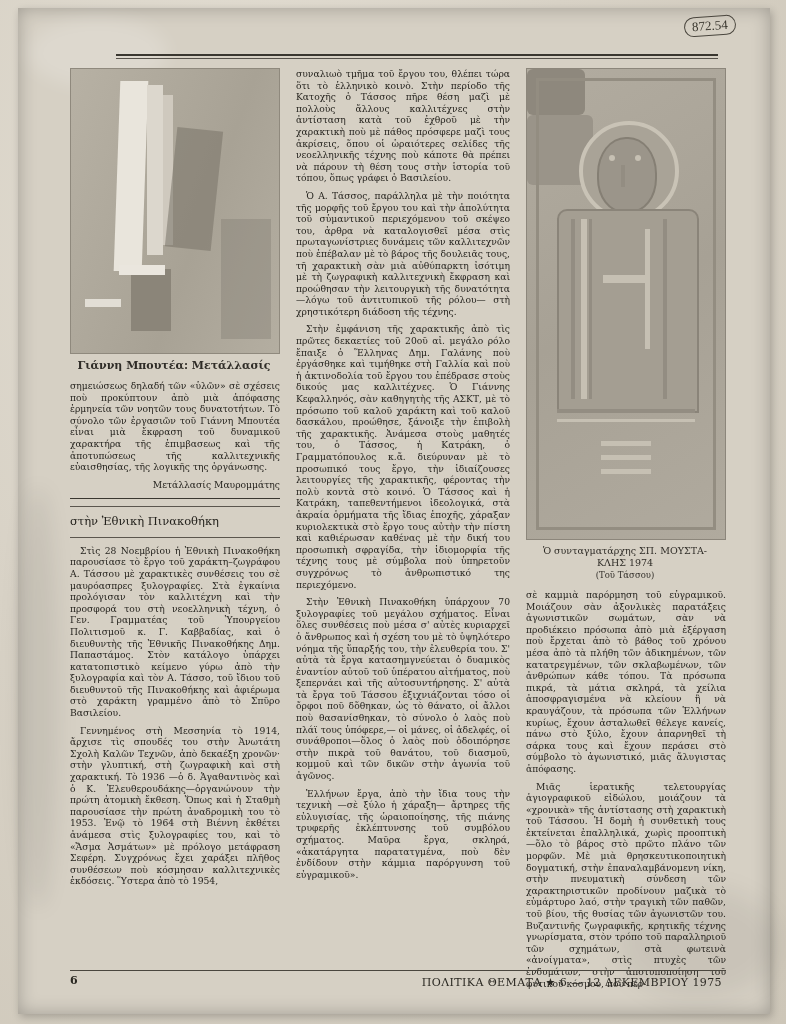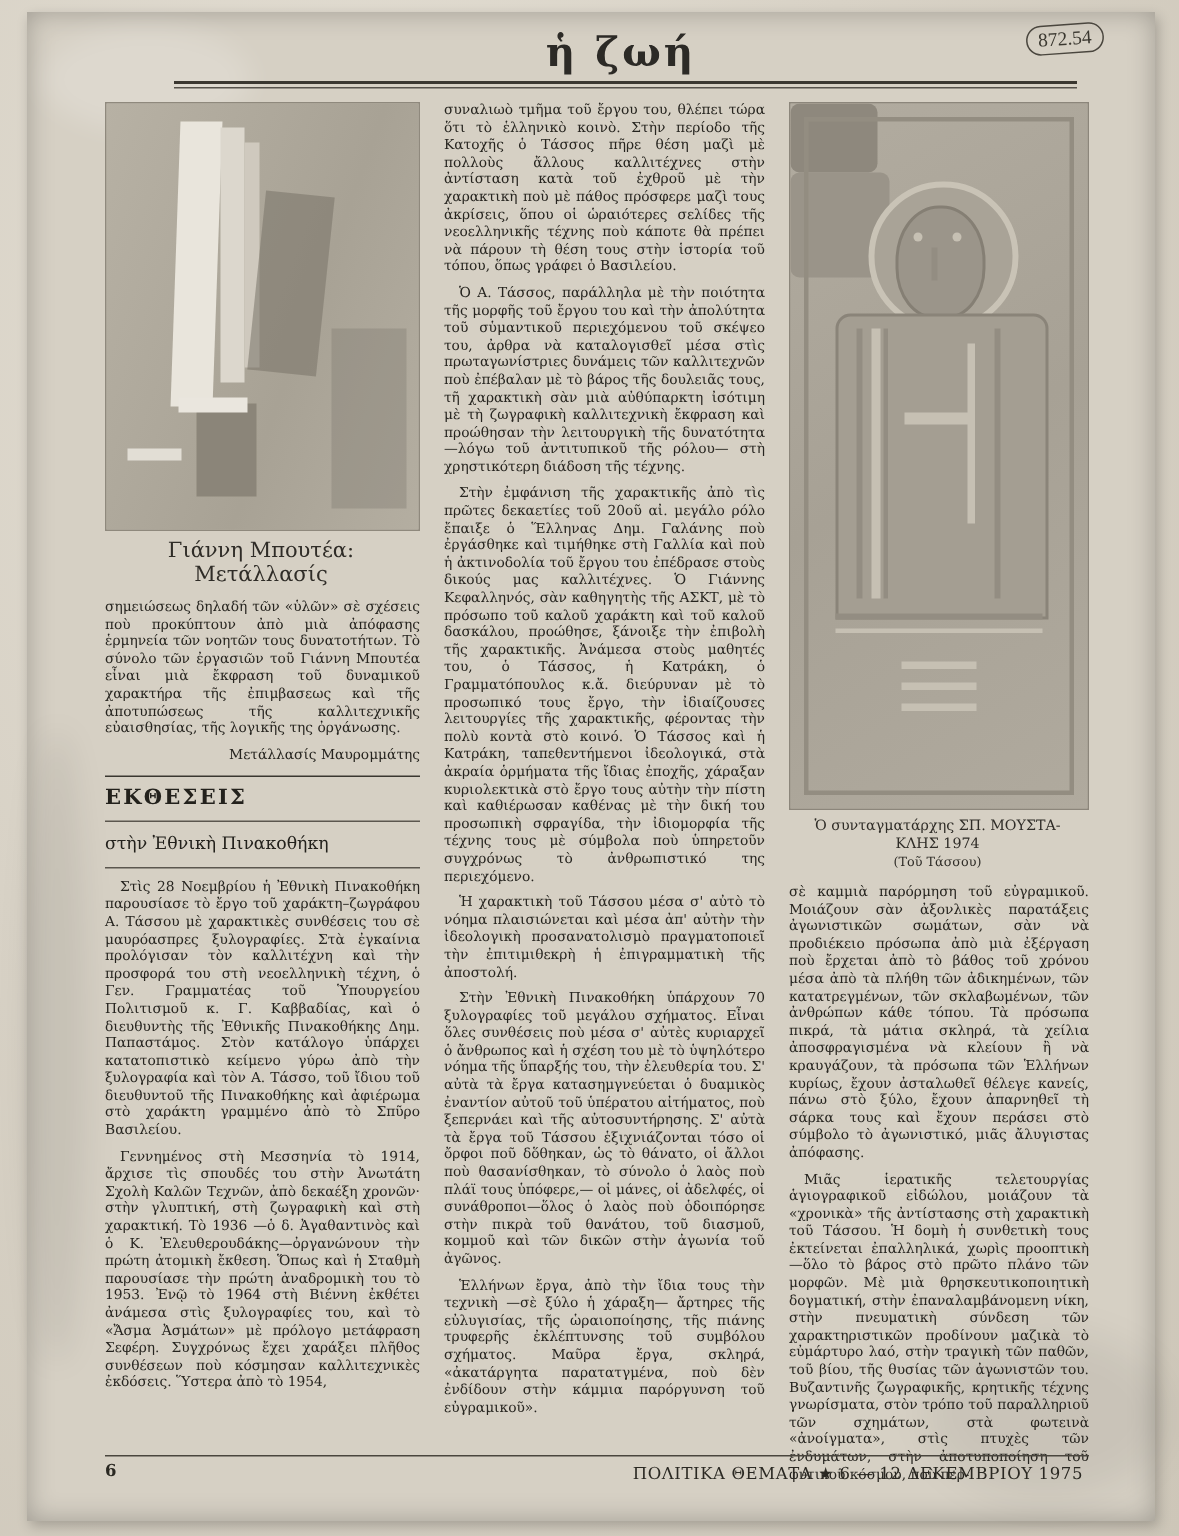--- a/index.html
+++ b/index.html
@@ -49,22 +49,22 @@
   
   #fig1{
     position:relative;width:208px;height:284px;
     background:linear-gradient(160deg,#b9b3a6 0%,#aea89b 40%,#b5afa2 100%);
     border:1px solid #8f897d;
     overflow:hidden;
   }
   #fig1 .streak{position:absolute;background:#e7e3da;}
   #fig1 .dark{position:absolute;background:#7d776c;}
   #fig1-cap{
-    width:208px;text-align:center;font-size:14px;color:#2f2c27;
-    margin-top:5px;font-family:"DejaVu Serif",serif;
+    width:208px;text-align:center;font-size:11px;color:#2f2c27;
+    margin-top:5px;font-family:"DejaVu Serif",serif;font-weight:bold;
   }
   
   #fig2{
     position:relative;width:198px;height:470px;
     background:linear-gradient(150deg,#b2aca0 0%,#a7a195 50%,#b0aa9e 100%);
     border:1px solid #8c867b;
     overflow:hidden;
   }
   #fig2 .frame{position:absolute;left:9px;top:9px;right:9px;bottom:9px;border:3px solid #938d81;}
   #fig2 .halo{
@@ -120,23 +120,20 @@
 </head>
 <body>
 
 <div id="scan">
   <div id="paper">
 
     <div class="blotch" style="left:10px;top:10px;width:140px;height:70px;background:rgba(255,255,255,.18);filter:blur(9px);"></div>
     <div class="blotch" style="left:600px;top:880px;width:160px;height:110px;background:rgba(0,0,0,.06);filter:blur(12px);"></div>
     <div class="blotch" style="left:0px;top:480px;width:40px;height:420px;background:rgba(0,0,0,.07);filter:blur(10px);"></div>
 
-    <div id="masthead">
-      <div class="title">ἡ ζωή</div>
-    </div>
     <div id="archive-stamp">872.54</div>
     <div id="rule-top"></div>
     <div id="rule-top2"></div>
 
     <div class="col" id="col1">
 
       <div id="fig1">
         <div class="dark" style="left:0;top:0;width:208px;height:284px;background:linear-gradient(110deg,#b7b1a4,#a8a295 60%,#b4aea1);"></div>
         <div class="streak" style="left:46px;top:12px;width:28px;height:190px;background:#e9e5dc;transform:skewX(-2deg);"></div>
         <div class="streak" style="left:76px;top:16px;width:16px;height:170px;background:#dcd7cd;"></div>
@@ -146,35 +143,33 @@
         <div class="dark" style="left:100px;top:60px;width:46px;height:120px;background:rgba(120,114,104,.55);transform:rotate(6deg);"></div>
         <div class="streak" style="left:14px;top:230px;width:36px;height:8px;background:#e2ded5;"></div>
         <div class="dark" style="left:150px;top:150px;width:50px;height:120px;background:rgba(130,124,114,.4);"></div>
       </div>
       <div id="fig1-cap">Γιάννη Μπουτέα: Μετάλλασίς</div>
 
       <p class="para noindent" style="margin-top:8px;">σημειώσεως δηλαδή τῶν «ὑλῶν» σὲ σχέσεις ποὺ προκύπτουν ἀπὸ μιὰ ἀπόφασης ἑρμηνεία τῶν νοητῶν τους δυνατοτήτων. Τὸ σύνολο τῶν ἐργασιῶν τοῦ Γιάννη Μπουτέα εἶναι μιὰ ἔκφραση τοῦ δυναμικοῦ χαρακτήρα τῆς ἐπιμβασεως καὶ τῆς ἀποτυπώσεως τῆς καλλιτεχνικῆς εὐαισθησίας, τῆς λογικῆς της ὀργάνωσης.</p>
       <div class="sig">Μετάλλασίς Μαυρομμάτης</div>
 
       <div class="sect-rule"></div>
-      <div class="sect-title">ΕΚΘΕΣΕΙΣ</div>
       <div class="hairline"></div>
 
       <div class="art-sub">στὴν Ἐθνικὴ Πινακοθήκη</div>
       <div class="hairline"></div>
 
       <p class="para">Στὶς 28 Νοεμβρίου ἡ Ἐθνικὴ Πινακοθήκη παρουσίασε τὸ ἔργο τοῦ χαράκτη–ζωγράφου Α. Τάσσου μὲ χαρακτικὲς συνθέσεις του σὲ μαυρόασπρες ξυλογραφίες. Στὰ ἐγκαίνια προλόγισαν τὸν καλλιτέχνη καὶ τὴν προσφορά του στὴ νεοελληνικὴ τέχνη, ὁ Γεν. Γραμματέας τοῦ Ὑπουργείου Πολιτισμοῦ κ. Γ. Καββαδίας, καὶ ὁ διευθυντὴς τῆς Ἐθνικῆς Πινακοθήκης Δημ. Παπαστάμος. Στὸν κατάλογο ὑπάρχει κατατοπιστικὸ κείμενο γύρω ἀπὸ τὴν ξυλογραφία καὶ τὸν Α. Τάσσο, τοῦ ἴδιου τοῦ διευθυντοῦ τῆς Πινακοθήκης καὶ ἀφιέρωμα στὸ χαράκτη γραμμένο ἀπὸ τὸ Σπῦρο Βασιλείου.</p>
       <p class="para">Γεννημένος στὴ Μεσσηνία τὸ 1914, ἄρχισε τὶς σπουδές του στὴν Ἀνωτάτη Σχολὴ Καλῶν Τεχνῶν, ἀπὸ δεκαέξη χρονῶν· στὴν γλυπτική, στὴ ζωγραφικὴ καὶ στὴ χαρακτική. Τὸ 1936 —ὁ δ. Ἀγαθαντινὸς καὶ ὁ Κ. Ἐλευθερουδάκης—ὀργανώνουν τὴν πρώτη ἀτομικὴ ἔκθεση. Ὅπως καὶ ἡ Σταθμὴ παρουσίασε τὴν πρώτη ἀναδρομικὴ του τὸ 1953. Ἐνῷ τὸ 1964 στὴ Βιέννη ἐκθέτει ἀνάμεσα στὶς ξυλογραφίες του, καὶ τὸ «Ἄσμα Ἀσμάτων» μὲ πρόλογο μετάφραση Σεφέρη. Συγχρόνως ἔχει χαράξει πλῆθος συνθέσεων ποὺ κόσμησαν καλλιτεχνικὲς ἐκδόσεις. Ὕστερα ἀπὸ τὸ 1954,</p>
     </div>
 
     <div class="col" id="col2">
       <p class="para noindent">συναλιωὸ τμῆμα τοῦ ἔργου του, θλέπει τώρα ὅτι τὸ ἑλληνικὸ κοινὸ. Στὴν περίοδο τῆς Κατοχῆς ὁ Τάσσος πῆρε θέση μαζὶ μὲ πολλοὺς ἄλλους καλλιτέχνες στὴν ἀντίσταση κατὰ τοῦ ἐχθροῦ μὲ τὴν χαρακτικὴ ποὺ μὲ πάθος πρόσφερε μαζὶ τους ἀκρίσεις, ὅπου οἱ ὡραιότερες σελίδες τῆς νεοελληνικῆς τέχνης ποὺ κάποτε θὰ πρέπει νὰ πάρουν τὴ θέση τους στὴν ἱστορία τοῦ τόπου, ὅπως γράφει ὁ Βασιλείου.</p>
       <p class="para">Ὁ Α. Τάσσος, παράλληλα μὲ τὴν ποιότητα τῆς μορφῆς τοῦ ἔργου του καὶ τὴν ἀπολύτητα τοῦ σὑμαντικοῦ περιεχόμενου τοῦ σκέψεο του, ἀρθρα νὰ καταλογισθεῖ μέσα στὶς πρωταγωνίστριες δυνάμεις τῶν καλλιτεχνῶν ποὺ ἐπέβαλαν μὲ τὸ βάρος τῆς δουλειᾶς τους, τῆ χαρακτικὴ σὰν μιὰ αὐθύπαρκτη ἰσότιμη μὲ τὴ ζωγραφικὴ καλλιτεχνικὴ ἔκφραση καὶ προώθησαν τὴν λειτουργικὴ τῆς δυνατότητα —λόγω τοῦ ἀντιτυπικοῦ τῆς ρόλου— στὴ χρηστικότερη διάδοση τῆς τέχνης.</p>
       <p class="para">Στὴν ἐμφάνιση τῆς χαρακτικῆς ἀπὸ τὶς πρῶτες δεκαετίες τοῦ 20οῦ αἰ. μεγάλο ρόλο ἔπαιξε ὁ Ἕλληνας Δημ. Γαλάνης ποὺ ἐργάσθηκε καὶ τιμήθηκε στὴ Γαλλία καὶ ποὺ ἡ ἀκτινοδολία τοῦ ἔργου του ἐπέδρασε στοὺς δικούς μας καλλιτέχνες. Ὁ Γιάννης Κεφαλληνός, σὰν καθηγητὴς τῆς ΑΣΚΤ, μὲ τὸ πρόσωπο τοῦ καλοῦ χαράκτη καὶ τοῦ καλοῦ δασκάλου, προώθησε, ξάνοιξε τὴν ἐπιβολὴ τῆς χαρακτικῆς. Ἀνάμεσα στοὺς μαθητές του, ὁ Τάσσος, ἡ Κατράκη, ὁ Γραμματόπουλος κ.ἄ. διεύρυναν μὲ τὸ προσωπικό τους ἔργο, τὴν ἰδιαίζουσες λειτουργίες τῆς χαρακτικῆς, φέροντας τὴν πολὺ κοντὰ στὸ κοινό. Ὁ Τάσσος καὶ ἡ Κατράκη, ταπεθεντήμενοι ἰδεολογικά, στὰ ἀκραία ὁρμήματα τῆς ἴδιας ἐποχῆς, χάραξαν κυριολεκτικὰ στὸ ἔργο τους αὐτὴν τὴν πίστη καὶ καθιέρωσαν καθένας μὲ τὴν δική του προσωπικὴ σφραγίδα, τὴν ἰδιομορφία τῆς τέχνης τους μὲ σύμβολα ποὺ ὑπηρετοῦν συγχρόνως τὸ ἀνθρωπιστικό της περιεχόμενο.</p>
-      <p class="para">Ἡ χαρακτικὴ τοῦ Τάσσου μέσα σ' αὐτὸ τὸ νόημα πλαισιώνεται καὶ μέσα ἀπ' αὐτὴν τὴν ἰδεολογικὴ προσανατολισμὸ πραγματοποιεῖ τὴν ἐπιτιμιθεκρὴ ἡ ἐπιγραμματικὴ τῆς ἀποστολή.</p>
       <p class="para">Στὴν Ἐθνικὴ Πινακοθήκη ὑπάρχουν 70 ξυλογραφίες τοῦ μεγάλου σχήματος. Εἶναι ὅλες συνθέσεις ποὺ μέσα σ' αὐτὲς κυριαρχεῖ ὁ ἄνθρωπος καὶ ἡ σχέση του μὲ τὸ ὑψηλότερο νόημα τῆς ὕπαρξής του, τὴν ἐλευθερία του. Σ' αὐτὰ τὰ ἔργα κατασημγνεύεται ὁ δυαμικὸς ἐναντίον αὐτοῦ τοῦ ὑπέρατου αἰτήματος, ποὺ ξεπερνάει καὶ τῆς αὐτοσυντήρησης. Σ' αὐτὰ τὰ ἔργα τοῦ Τάσσου ἑξιχνιάζονται τόσο οἱ ὄρφοι ποῦ δὅθηκαν, ὡς τὸ θάνατο, οἱ ἄλλοι ποὺ θασανίσθηκαν, τὸ σύνολο ὁ λαὸς ποὺ πλάϊ τους ὑπόφερε,— οἱ μάνες, οἱ ἀδελφές, οἱ συνάθροποι—ὅλος ὁ λαὸς ποὺ ὁδοιπόρησε στὴν πικρὰ τοῦ θανάτου, τοῦ διασμοῦ, κομμοῦ καὶ τῶν δικῶν στὴν ἀγωνία τοῦ ἀγῶνος.</p>
       <p class="para">Ἑλλήνων ἔργα, ἀπὸ τὴν ἴδια τους τὴν τεχνικὴ —σὲ ξύλο ἡ χάραξη— ἄρτηρες τῆς εὐλυγισίας, τῆς ὡραιοποίησης, τῆς πιάνης τρυφερῆς ἐκλέπτυνσης τοῦ συμβόλου σχήματος. Μαῦρα ἔργα, σκληρά, «ἀκατάργητα παρατατγμένα, ποὺ δὲν ἐνδίδουν στὴν κάμμια παρόργυνση τοῦ εὐγραμικοῦ».</p>
     </div>
 
     <div class="col" id="col3">
       <div id="fig2">
         <div class="frame"></div>
         <div class="halo"></div>
         <div class="face"></div>
         <div class="light" style="left:82px;top:86px;width:6px;height:6px;border-radius:50%;"></div>

